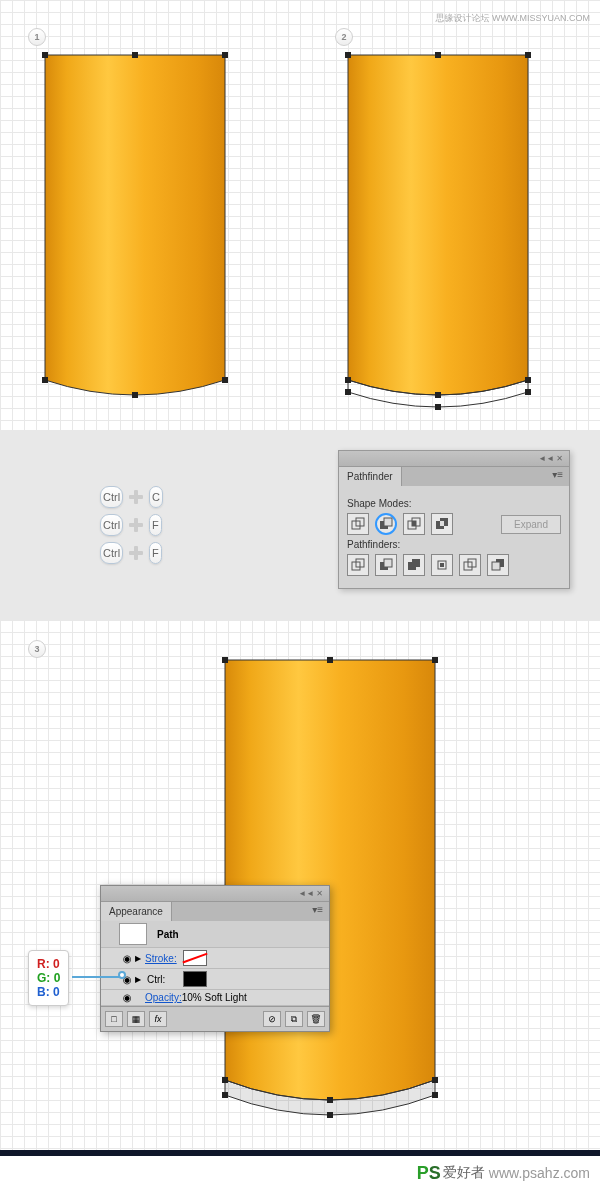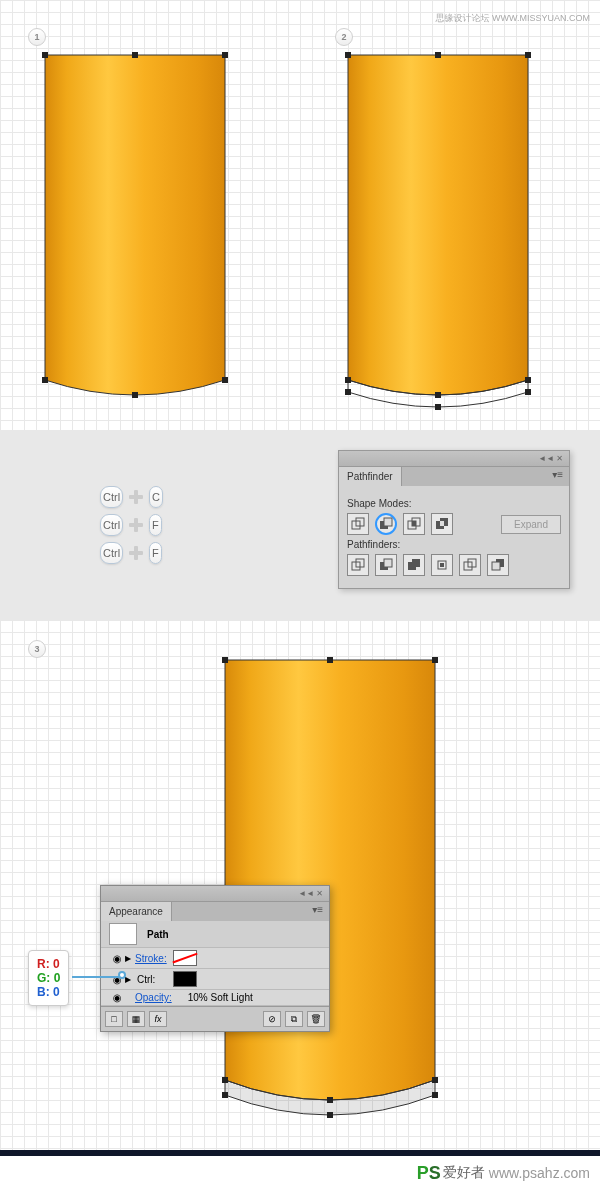--- a/index.html
+++ b/index.html
@@ -21,21 +21,21 @@
 .panel-tab{padding:4px 8px;font-size:10px;background:#d4d4d4;border-right:1px solid #999;color:#333}
 .panel-body{padding:8px}
 .panel-label{font-size:10px;color:#333;margin:4px 0}
 .icon-row{display:flex;gap:6px;align-items:center;margin:4px 0}
 .pf-icon{width:22px;height:22px;border:1px solid #888;background:#e8e8e8;display:flex;align-items:center;justify-content:center;cursor:pointer}
 .pf-icon.selected{border:2px solid #3399ff;border-radius:11px}
 .pf-icon svg{width:14px;height:14px}
 .expand-btn{padding:3px 12px;border:1px solid #999;background:#ddd;font-size:10px;color:#999;margin-left:auto}
 .collapse-icons{display:flex;gap:2px;font-size:8px;color:#666}
 .appearance-panel{position:absolute;width:230px;background:#d4d4d4;border:1px solid #888;box-shadow:2px 2px 8px rgba(0,0,0,0.3);font-size:10px}
-.app-row{display:flex;align-items:center;padding:2px 8px;border-bottom:1px solid #bbb;background:#d8d8d8}
+.app-row{display:flex;align-items:center;padding:2px 18px;border-bottom:1px solid #bbb;background:#d8d8d8}
 .app-row.header{background:#d0d0d0}
 .eye-icon{width:16px;text-align:center;font-size:10px}
 .tri{width:10px;font-size:8px}
 .swatch{width:24px;height:16px;border:1px solid #666;margin-right:4px}
 .swatch.none{background:#fff;position:relative}
 .swatch.none::after{content:'';position:absolute;width:120%;height:2px;background:red;transform:rotate(-20deg);top:6px;left:-2px}
 .swatch.black{background:#000}
 .swatch.big{width:28px;height:22px;background:#fff;border:1px solid #999}
 .link-txt{color:#1155cc;text-decoration:underline;cursor:pointer}
 .app-footer{display:flex;padding:4px;background:#c8c8c8;border-top:1px solid #999;gap:4px}
@@ -235,21 +235,21 @@
       <div class="app-row">
         <span class="eye-icon">◉</span>
         <span class="tri">▶</span>
         <span style="margin-left:2px">Ctrl:</span>
         <div class="swatch black" style="margin-left:18px"></div>
       </div>
       <div class="app-row">
         <span class="eye-icon">◉</span>
         <span class="tri"></span>
         <span class="link-txt">Opacity:</span>
-        <span style="margin-left:16px">10% Soft Light</span>
+        <span style="margin-left:0">10% Soft Light</span>
       </div>
     </div>
     <div class="app-footer">
       <div class="footer-icon">□</div>
       <div class="footer-icon">▦</div>
       <div class="footer-icon" style="font-style:italic">fx</div>
       <div style="flex:1"></div>
       <div class="footer-icon">⊘</div>
       <div class="footer-icon">⧉</div>
       <div class="footer-icon">🗑</div>

